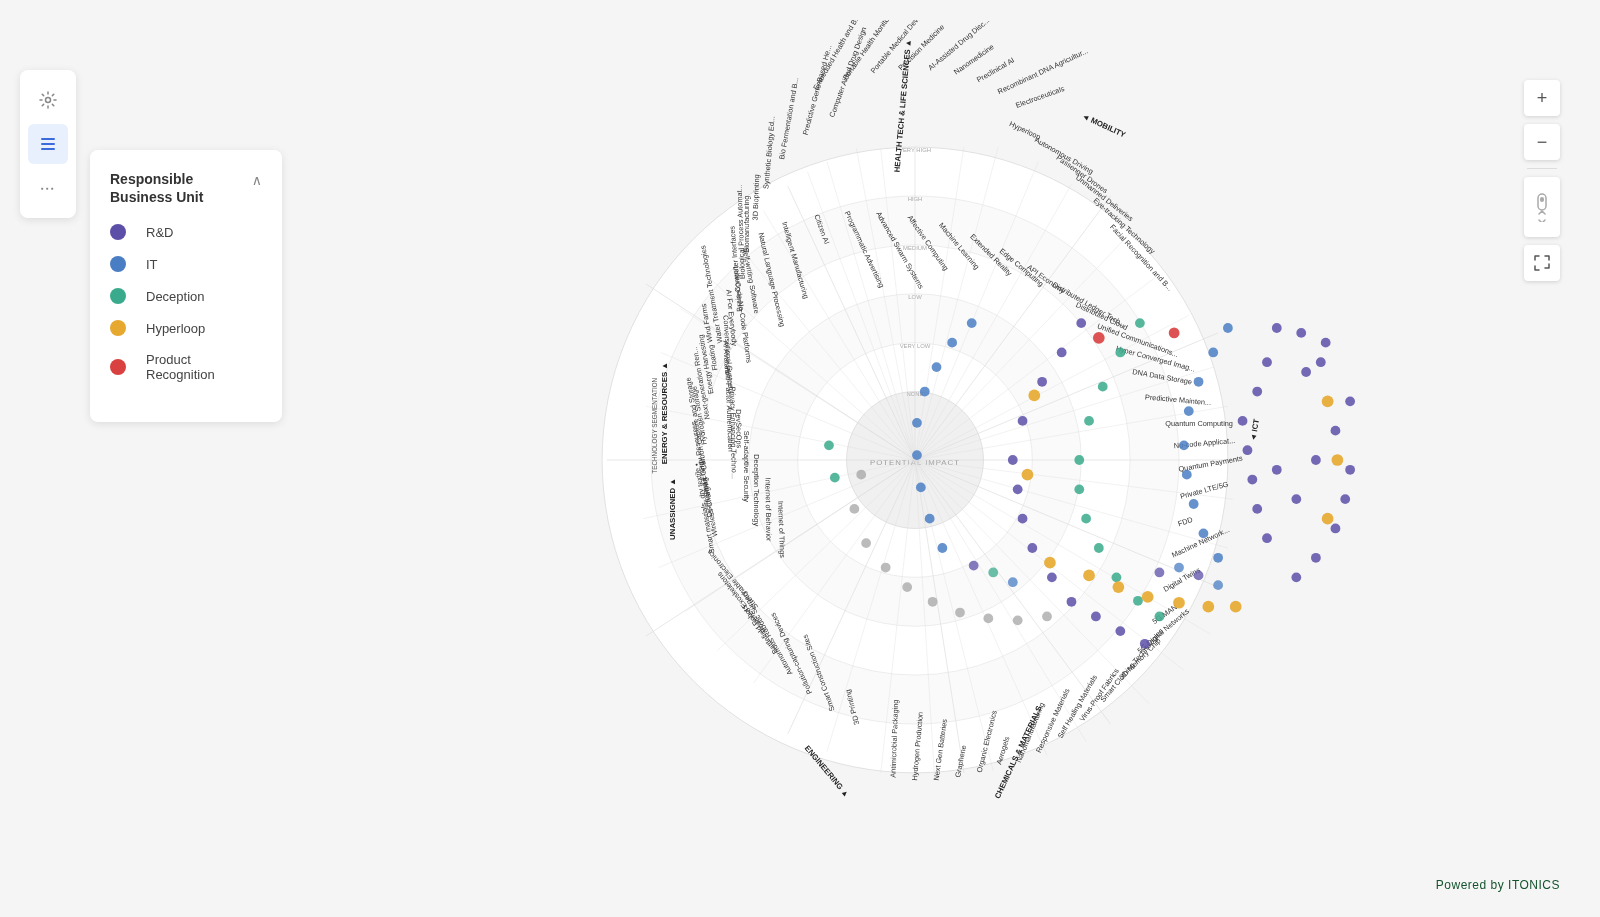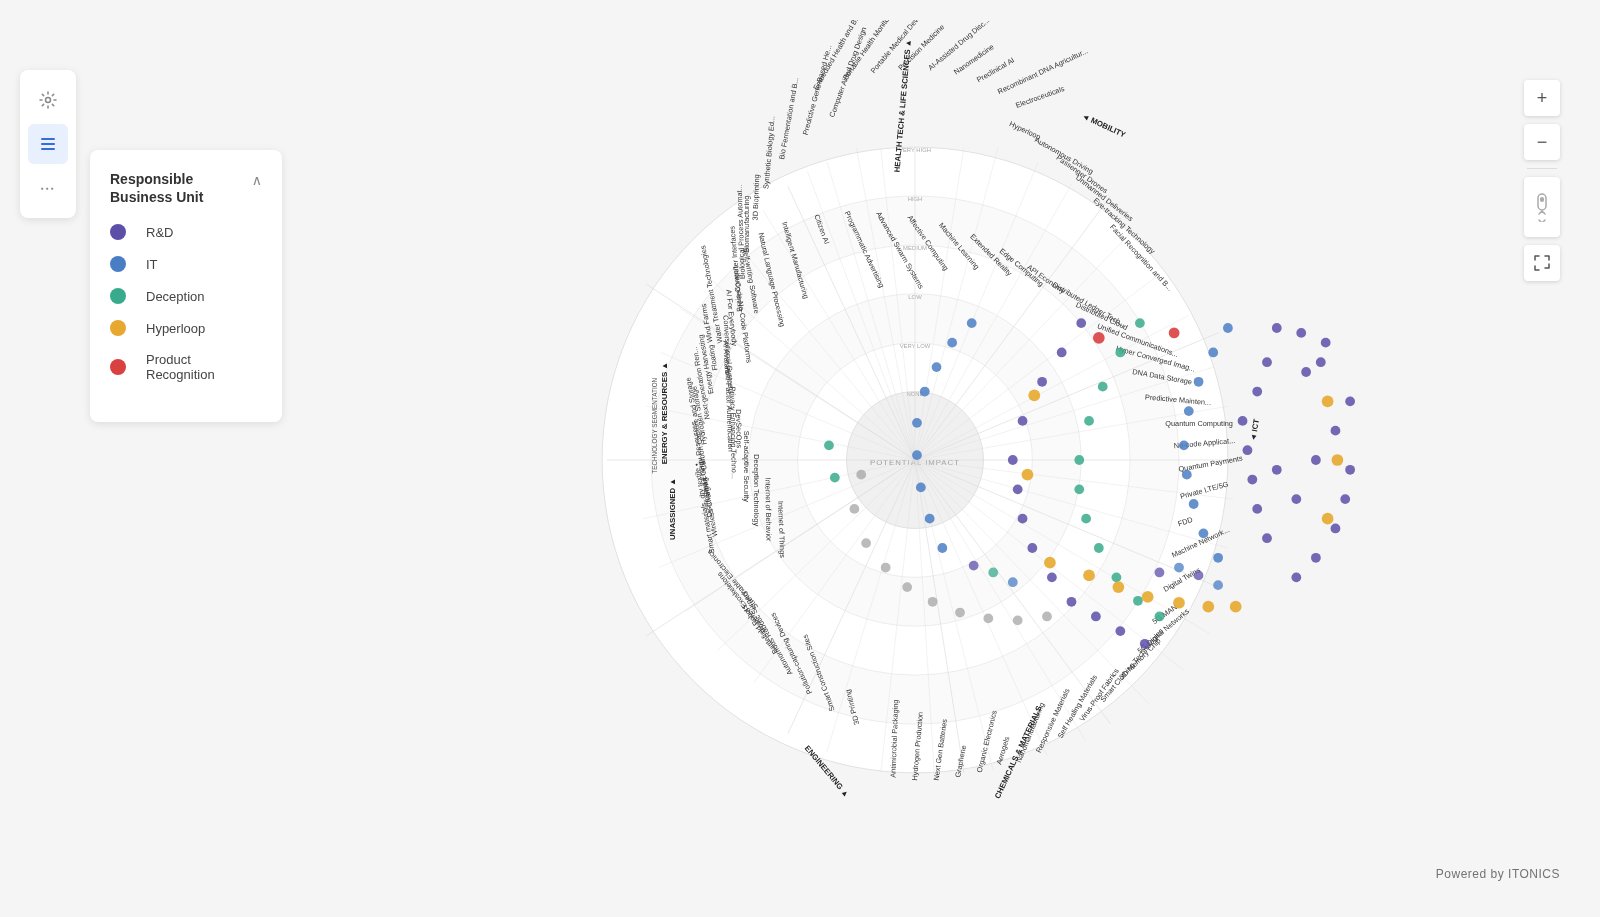--- a/index.html
+++ b/index.html
@@ -116,24 +116,24 @@
     }
     .ctrl-divider {
       width: 30px;
       height: 1px;
       background: #ddd;
     }
 
     
     .powered-by {
       position: absolute;
-      bottom: 36px;
+      bottom: 25px;
       right: 40px;
       font-size: 12px;
-      color: #737373;
+      color: #14532d;
       letter-spacing: 0.5px;
     }
 
     
     .radar-container {
       position: absolute;
       left: 280px;
       top: 20px;
       width: 1270px;
       height: 880px;

